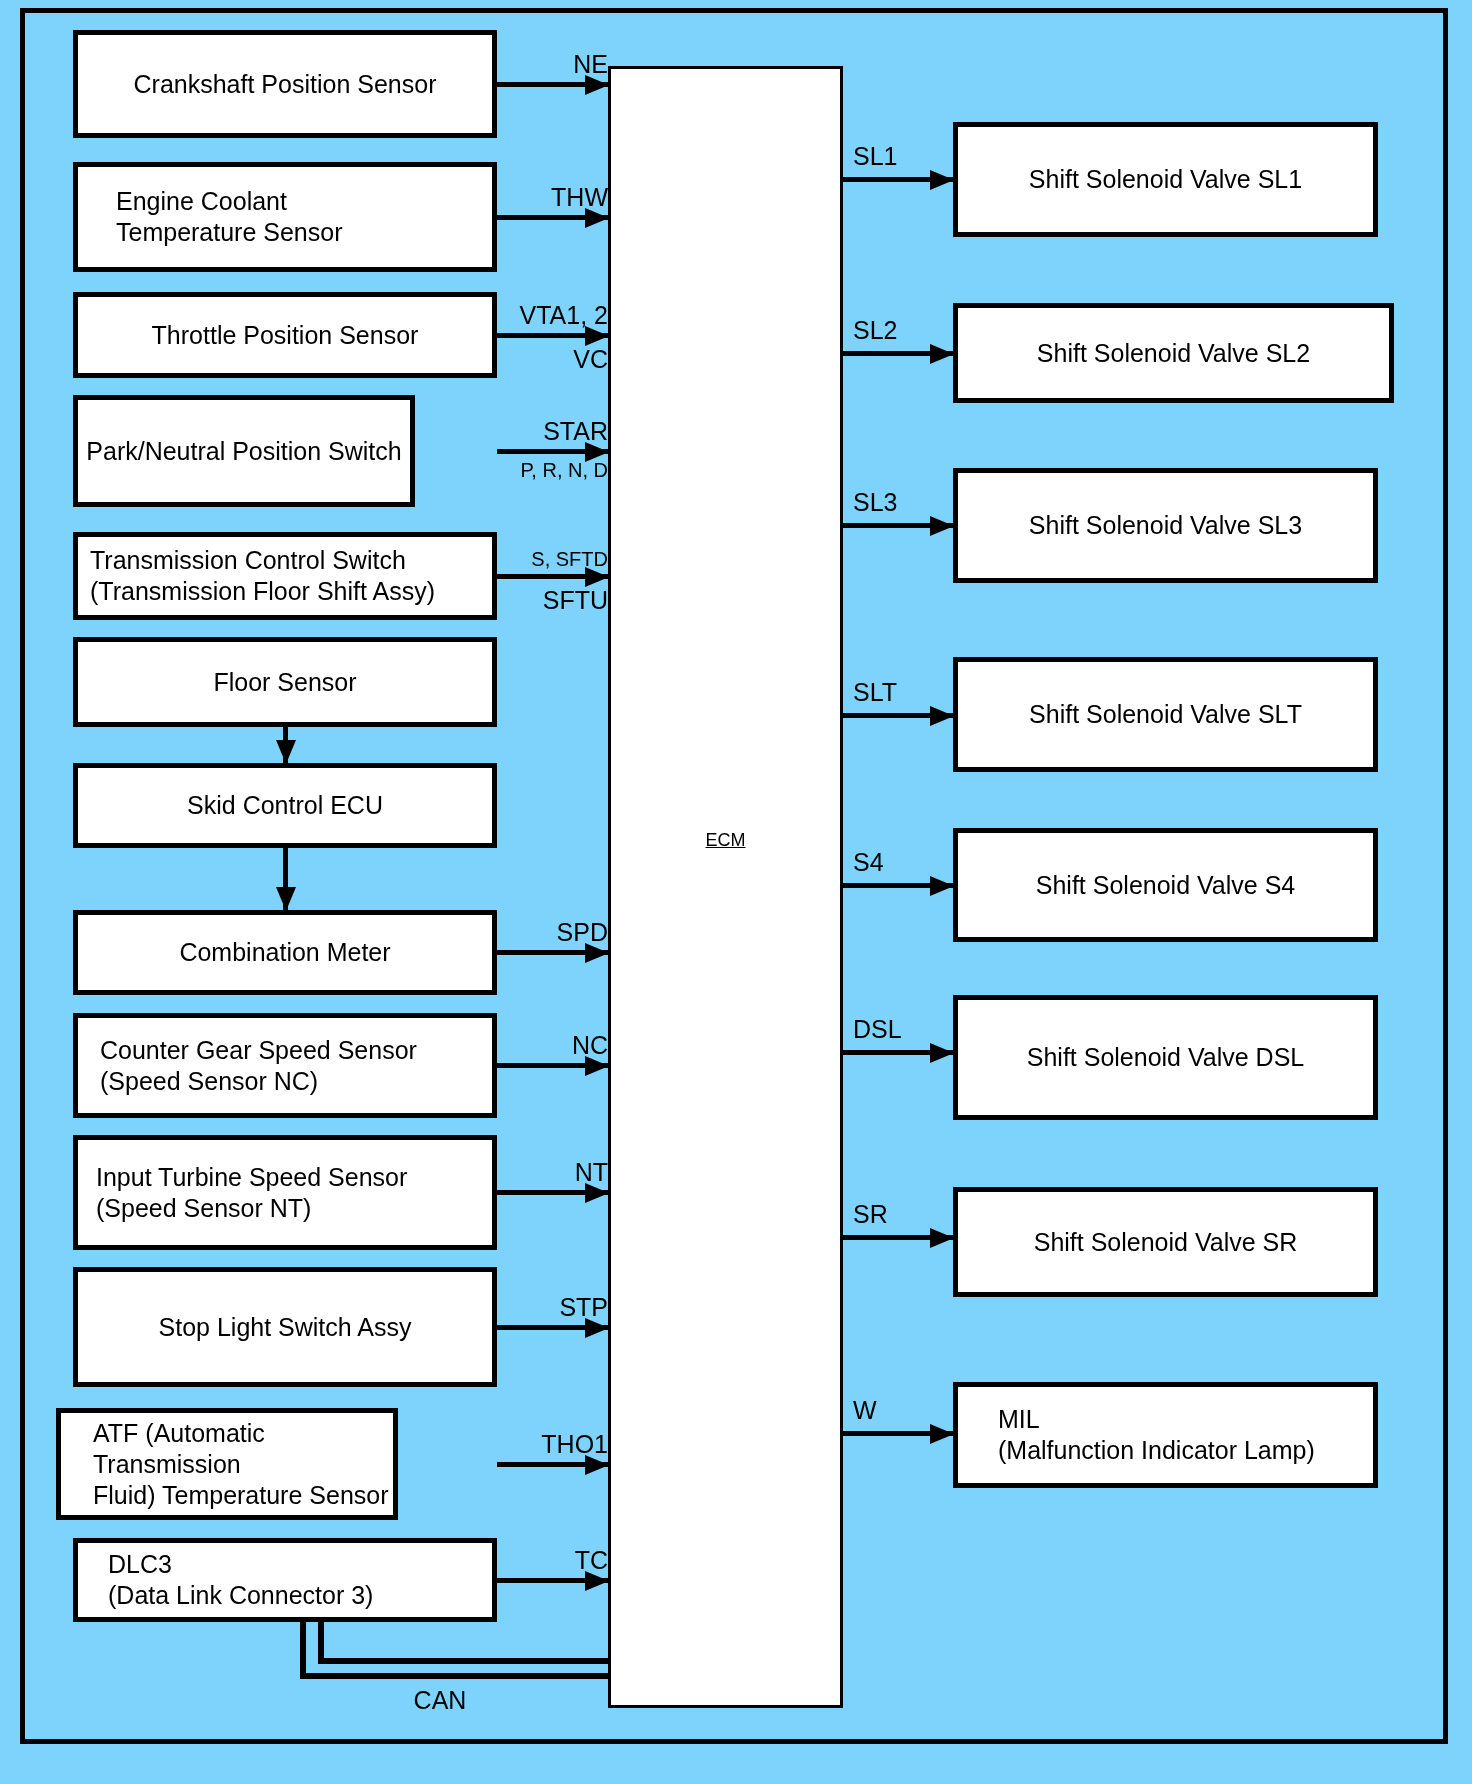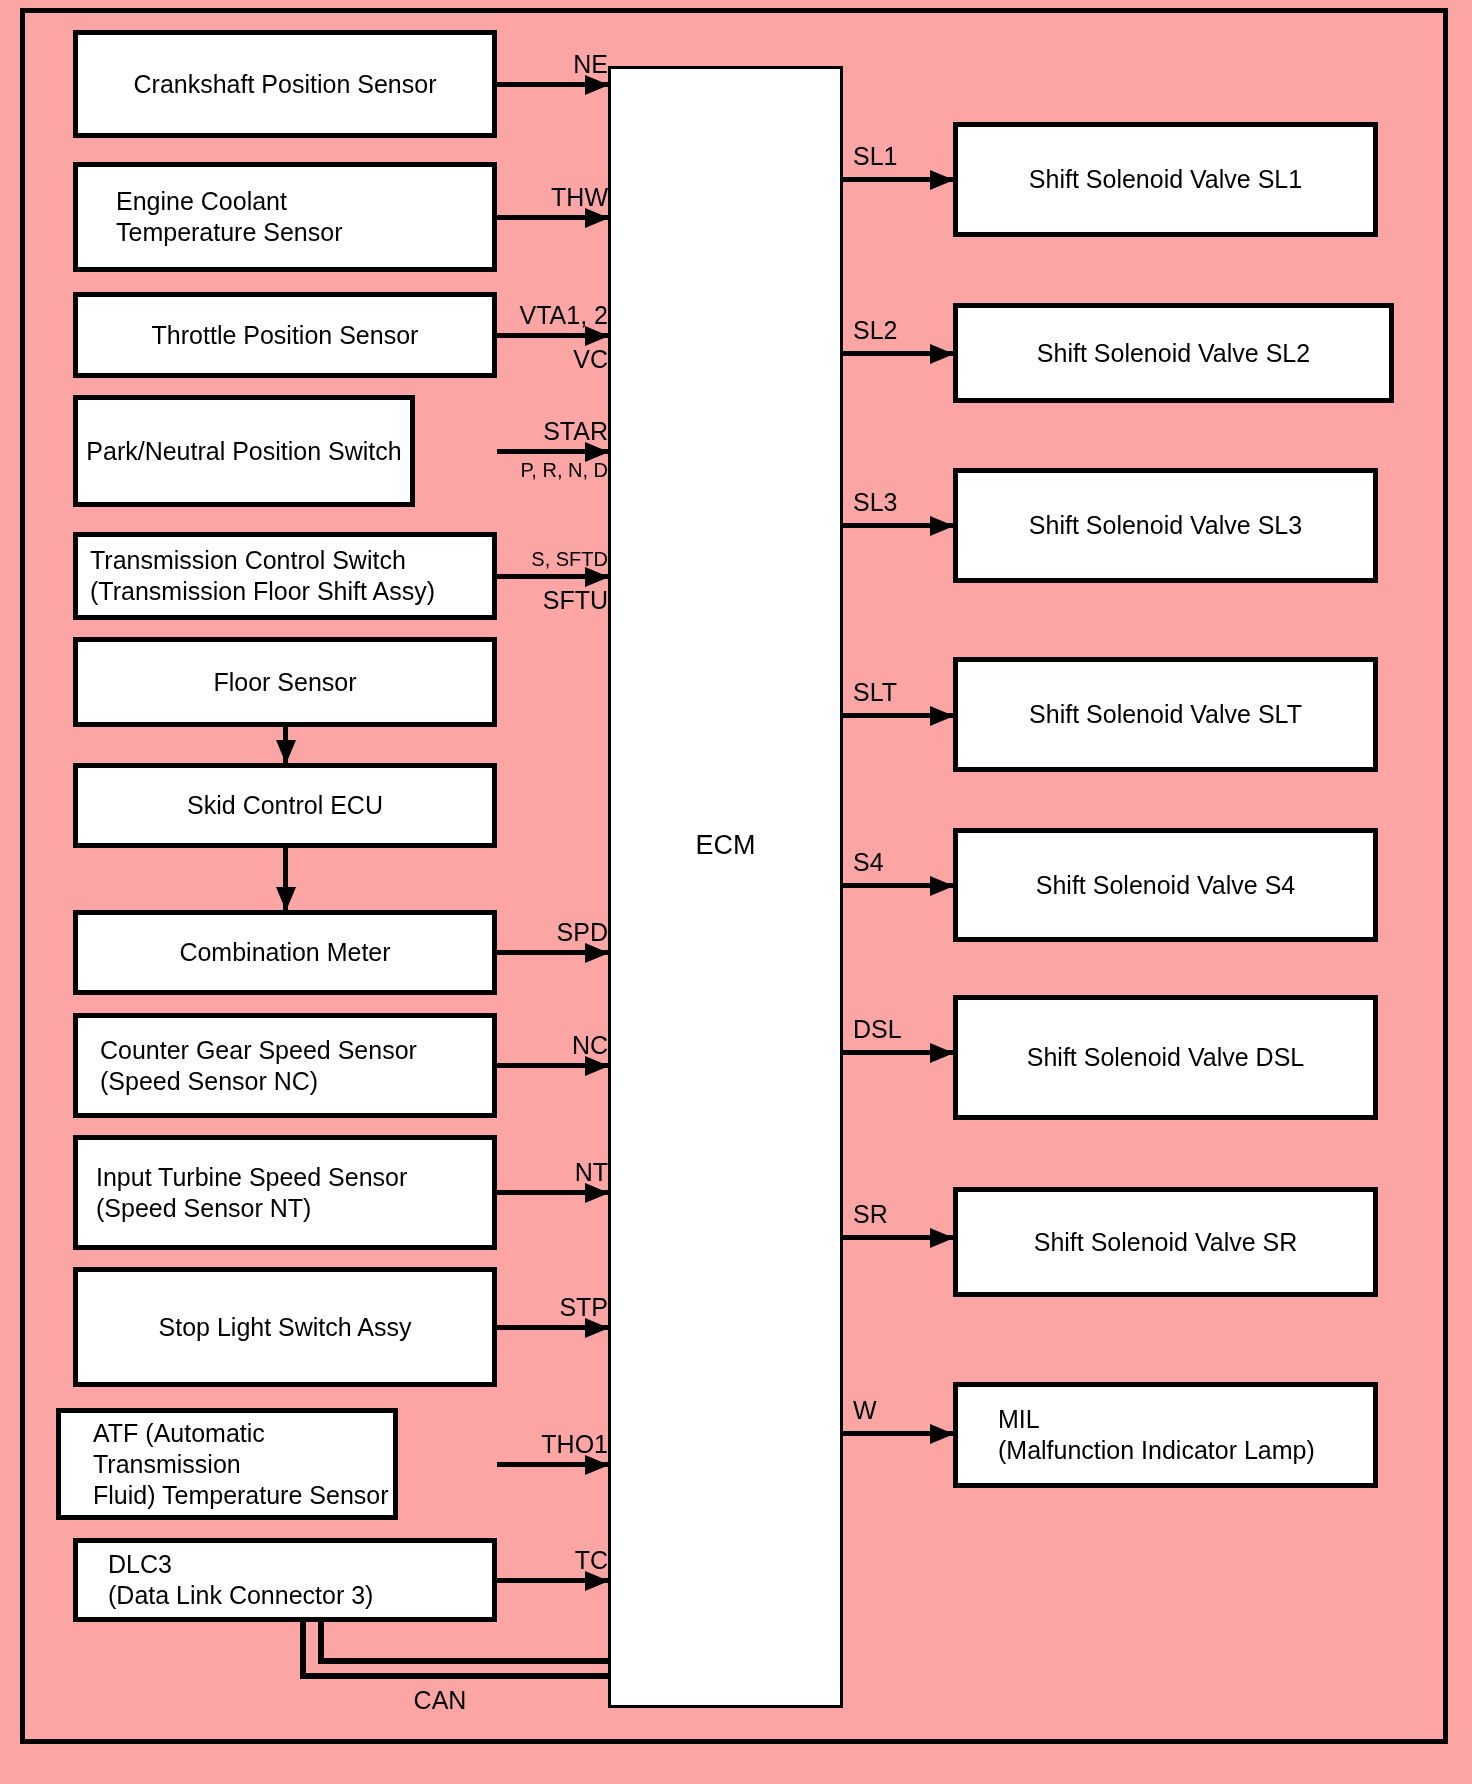--- a/index.html
+++ b/index.html
@@ -1,32 +1,32 @@
 <!DOCTYPE html>
 <html><head>
 <meta charset="utf-8">
 <style>
   html,body{margin:0;padding:0;background:#ffffff;}
   .canvas{
-    position:relative;width:1472px;height:1784px;background:#fca5a5;
+    position:relative;width:1472px;height:1784px;background:#7dd3fc;
     font-family:"Liberation Sans", sans-serif;color:#000;overflow:hidden;
   }
   .frame{position:absolute;left:20px;top:8px;width:1428px;height:1736px;border:5px solid #000;box-sizing:border-box;}
   .box{
     position:absolute;border:5px solid #000;box-sizing:border-box;background:#fff;
     display:flex;align-items:center;justify-content:center;text-align:center;
     font-size:25px;line-height:31px;
   }
   .box span{white-space:pre-line;}
   .box.l{justify-content:flex-start;text-align:left;}
   .ecm{
     position:absolute;left:608px;top:66px;width:235px;height:1642px;
     border:3px solid #000;box-sizing:border-box;background:#fff;
   }
-  .ecm-label{position:absolute;left:608px;top:830px;width:235px;text-align:center;font-size:27px;}
+  .ecm-label{position:absolute;left:608px;top:830px;width:235px;text-align:center;font-size:18px;text-decoration:underline;}
   .harrow{position:absolute;height:5px;background:#000;}
   .harrow::after{
     content:"";position:absolute;right:-1px;top:50%;transform:translateY(-50%);
     width:0;height:0;border-top:10px solid transparent;border-bottom:10px solid transparent;
     border-left:24px solid #000;
   }
   .varrow{position:absolute;width:5px;background:#000;}
   .varrow::after{
     content:"";position:absolute;bottom:-1px;left:50%;transform:translateX(-50%);
     width:0;height:0;border-left:10px solid transparent;border-right:10px solid transparent;

